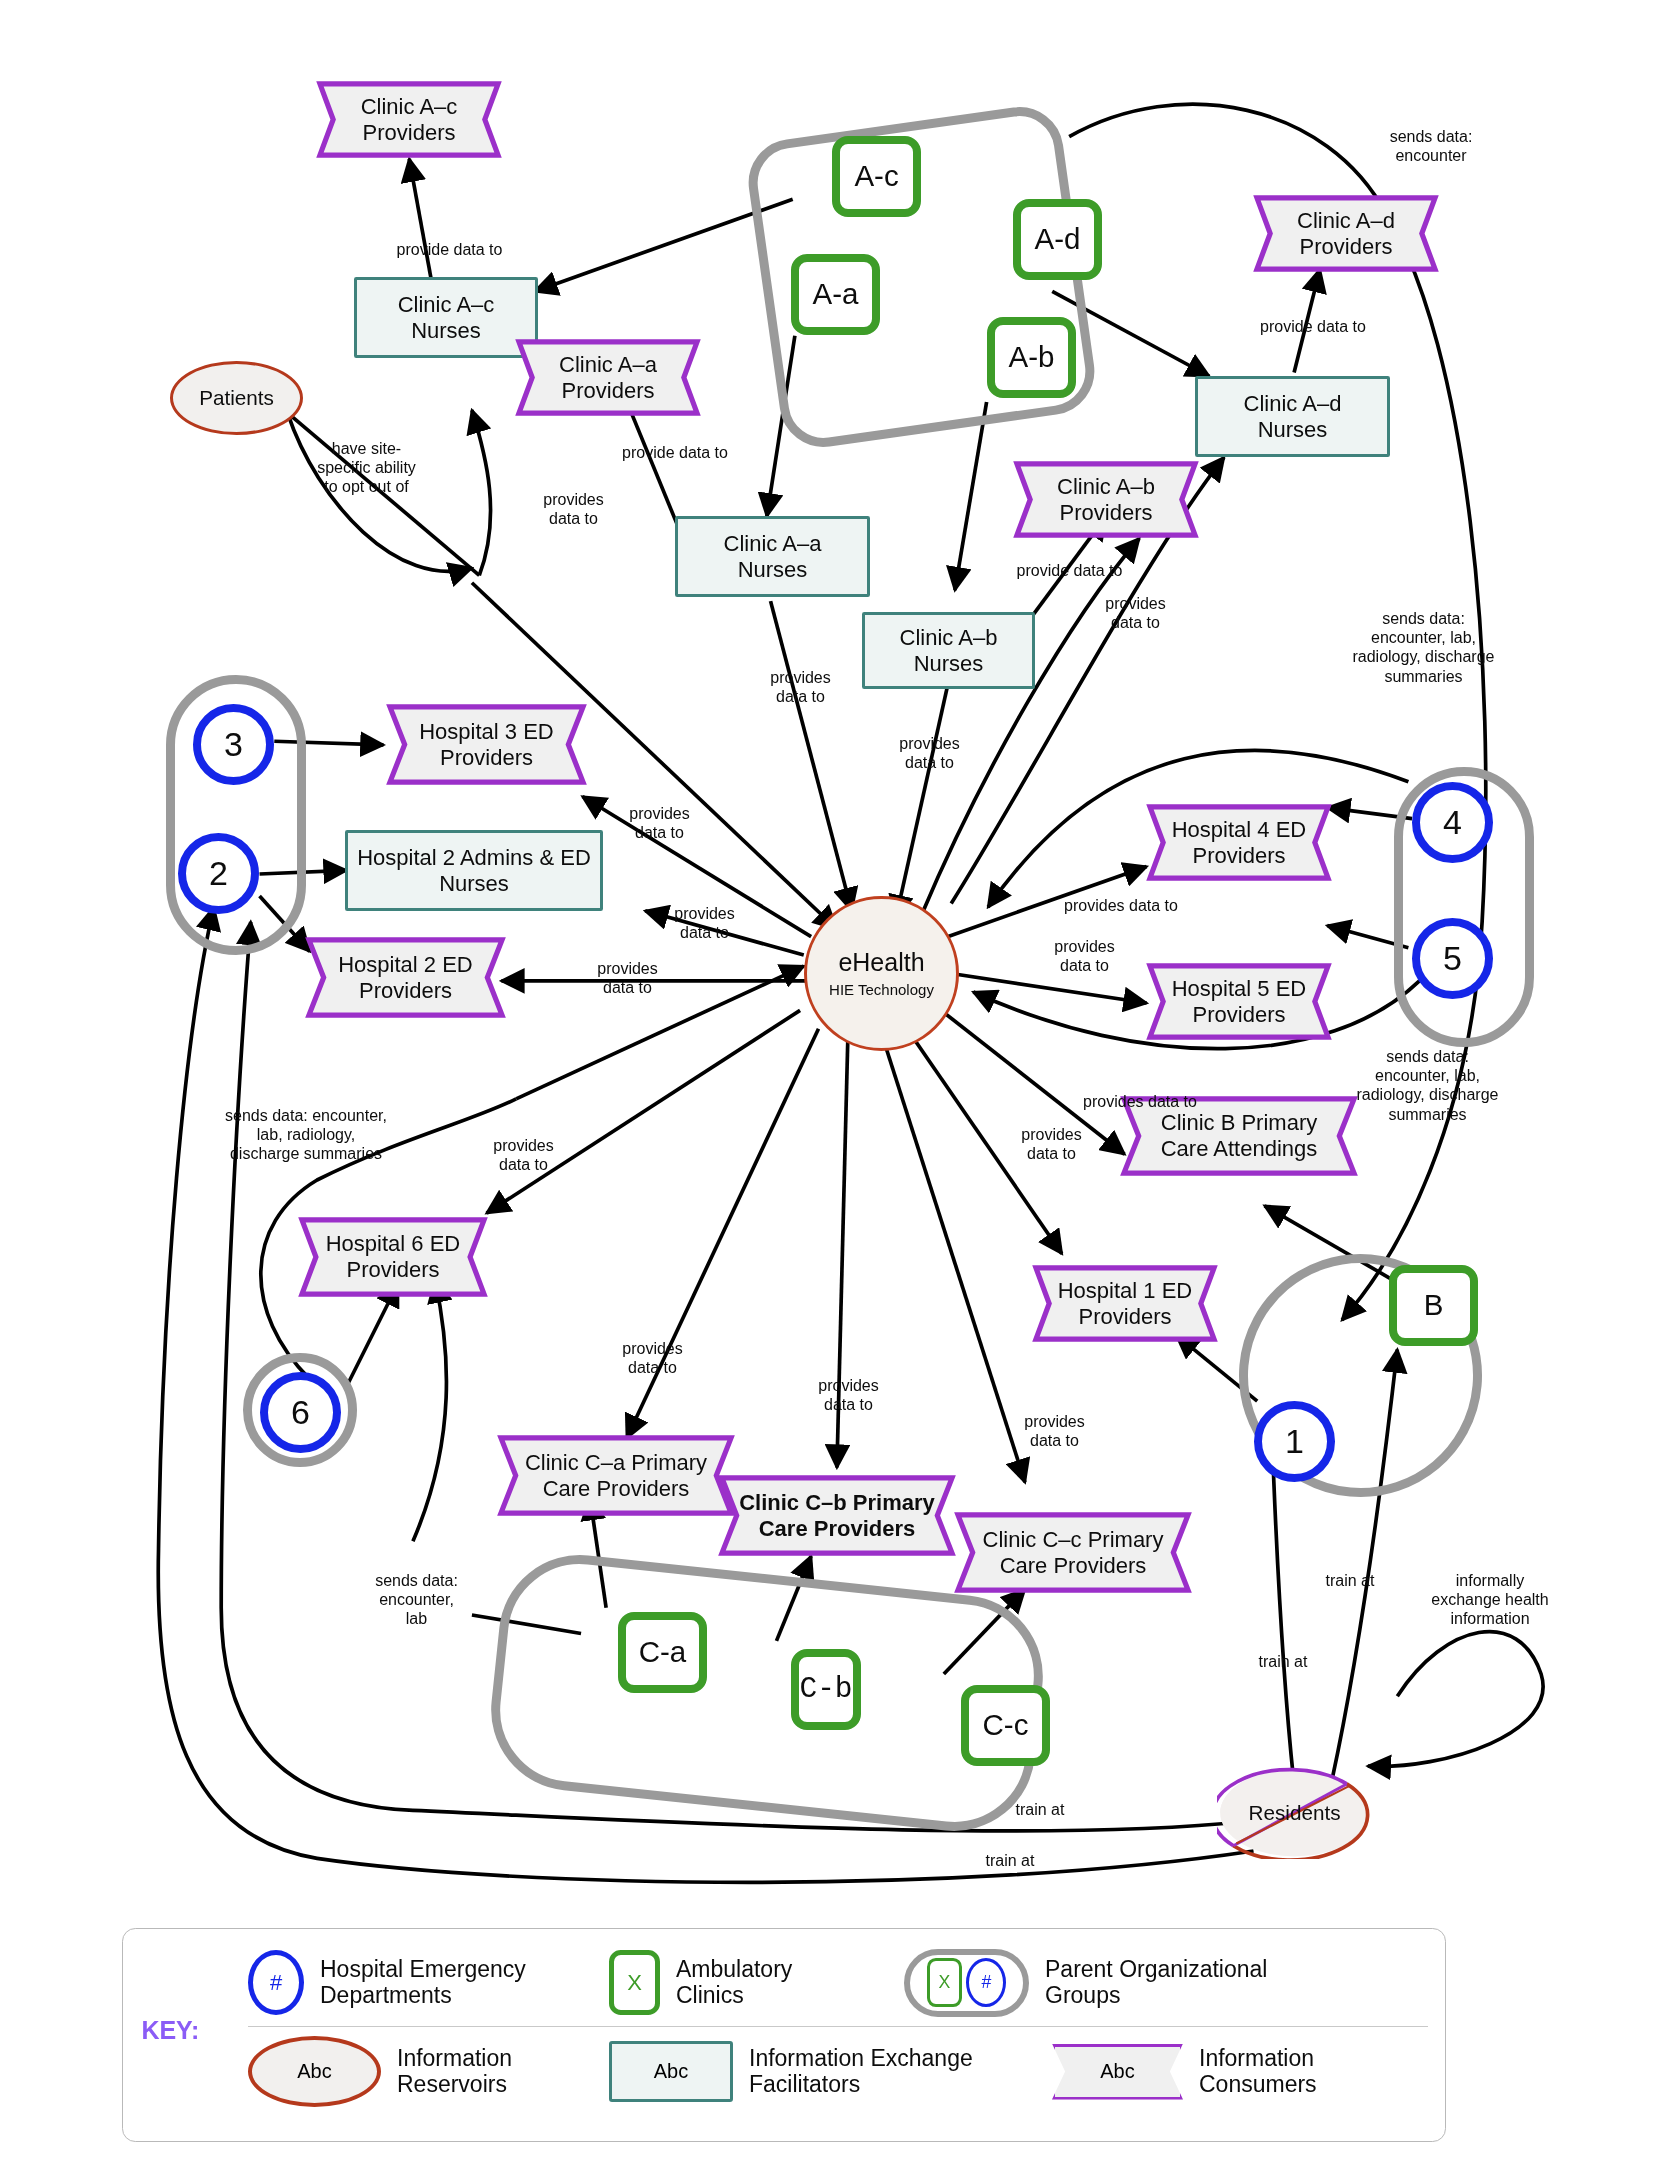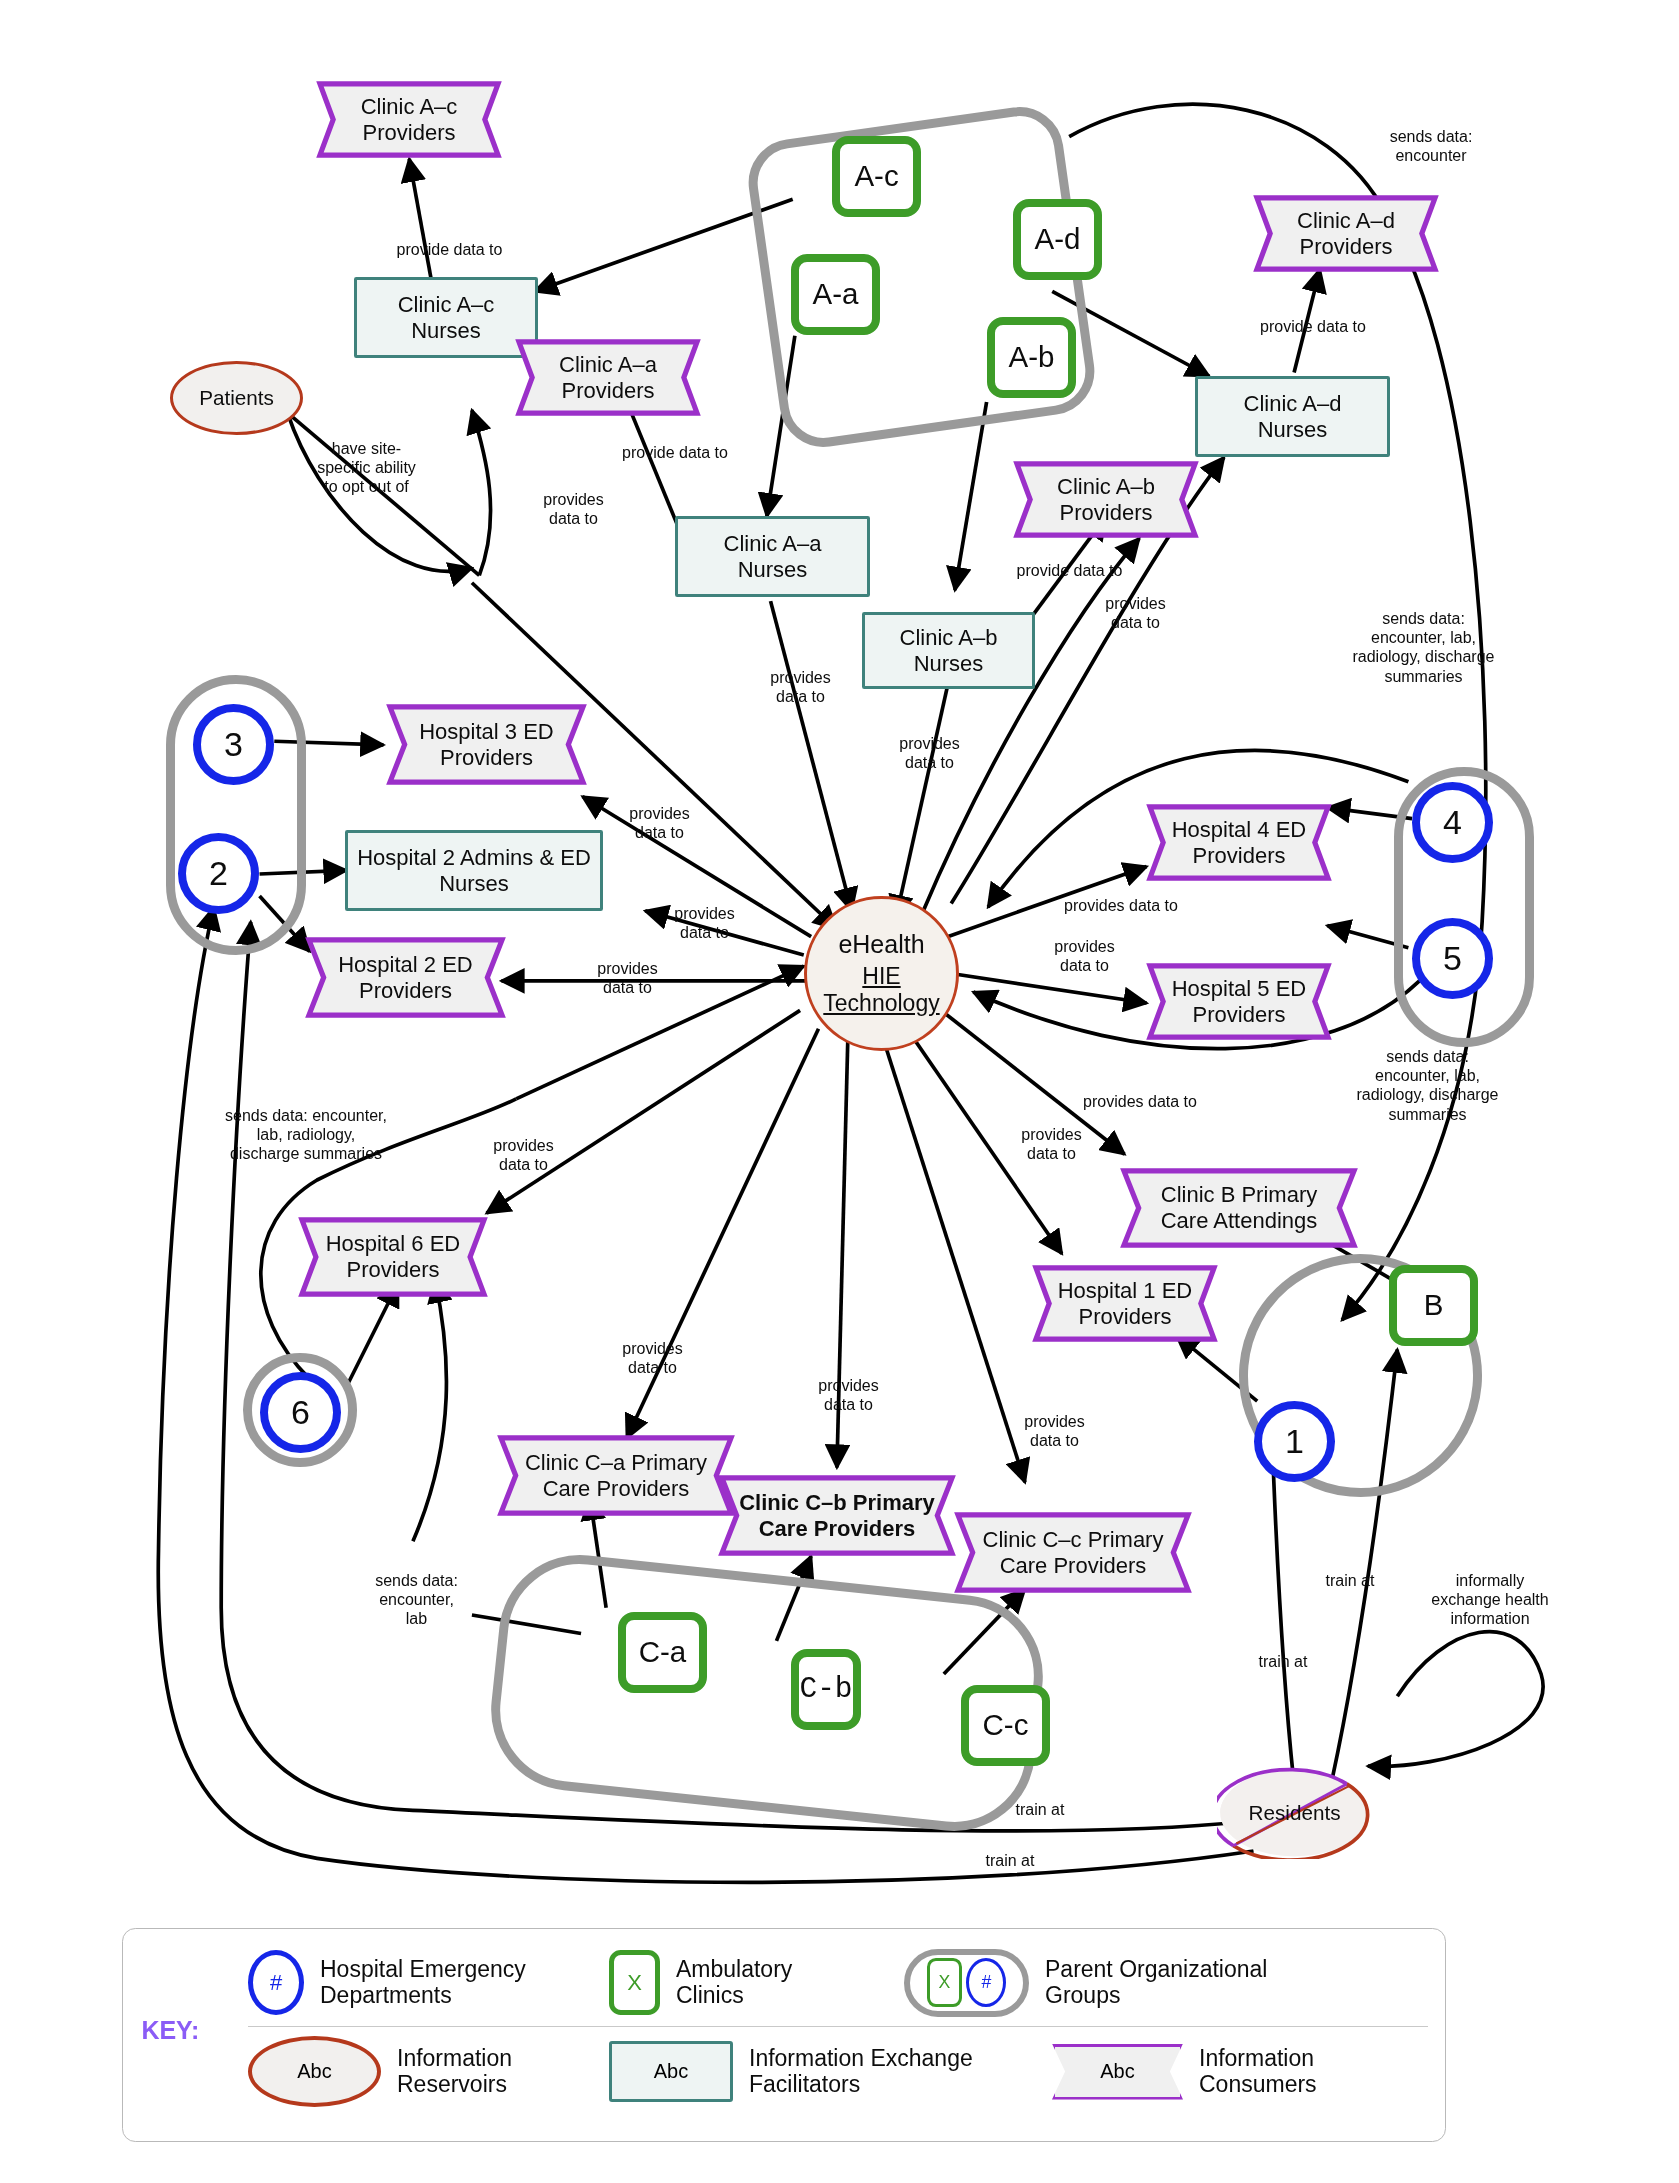--- a/index.html
+++ b/index.html
@@ -17,21 +17,21 @@
      justify-content:center;text-align:center;font-size:22px;line-height:1.18;color:#0d0d0d;}
 
   
   .facilitator{background:#eef4f3;border:3px solid #3f827c;border-radius:2.2px;font-size:22px;}
 
   
   .reservoir{background:#f2f0ee;border:3.7px solid #b5391c;border-radius:50%;font-size:20.7px;}
 
   
   .hub{background:#f5f1ec;border:3.7px solid #c0401f;border-radius:50%;font-size:25px;flex-direction:column;}
-  .hub .l2{font-size:23px;margin-top:3px;text-decoration:underline;}
+  .hub .l2{font-size:15px;margin-top:3px;}
 
   
   .hosp{border:8px solid #1526e8;border-radius:50%;background:#fff;font-size:34px;font-weight:400;}
 
   
   .clinic{border:8px solid #3d9c28;border-radius:16px;background:#fff;font-size:29.5px;margin-left:39px;}
 
   
   .pgroup{position:absolute;border:9.6px solid #9a9a9a;background:transparent;box-sizing:border-box;}
 
@@ -365,21 +365,21 @@
   </div>
 
   <div class="ribbon-wrap" style="left:1033px;top:1265px;width:184px;height:77px;">
     <svg width="184" height="77" viewBox="0 0 250 105" preserveAspectRatio="none">
       <path d="M4,4 L246,4 L228,52.5 L246,101 L4,101 L22,52.5 Z" fill="#f0f0f0" stroke="#9b30c9" stroke-width="7"></path>
     </svg>
     <div class="ribbon-lbl" style="white-space:pre-line;">Hospital 1 ED
 Providers</div>
   </div>
 
-  <div class="ribbon-wrap" style="left:1121px;top:1168px;width:236px;height:80px;">
+  <div class="ribbon-wrap" style="left:1121px;top:1096px;width:236px;height:80px;">
     <svg width="236" height="80" viewBox="0 0 320 108" preserveAspectRatio="none">
       <path d="M4,4 L316,4 L296,54 L316,104 L4,104 L24,54 Z" fill="#f0f0f0" stroke="#9b30c9" stroke-width="7"></path>
     </svg>
     <div class="ribbon-lbl" style="white-space:pre-line;">Clinic B Primary
 Care Attendings</div>
   </div>
 
   <div class="ribbon-wrap" style="left:498px;top:1435px;width:236px;height:81px;">
     <svg width="236" height="81" viewBox="0 0 320 110" preserveAspectRatio="none">
       <path d="M4,4 L316,4 L296,55 L316,106 L4,106 L24,55 Z" fill="#f0f0f0" stroke="#9b30c9" stroke-width="7"></path>

